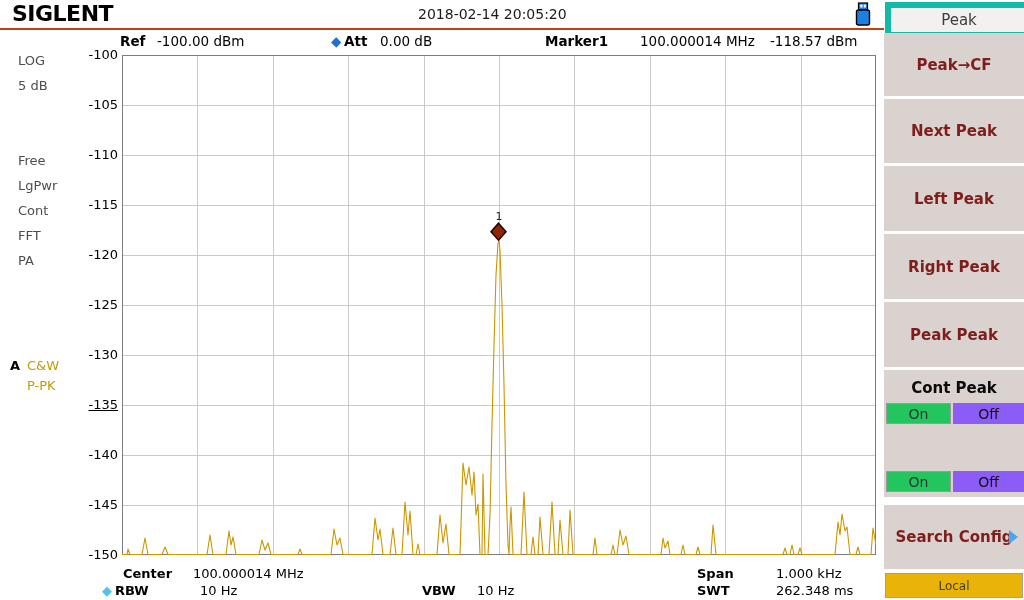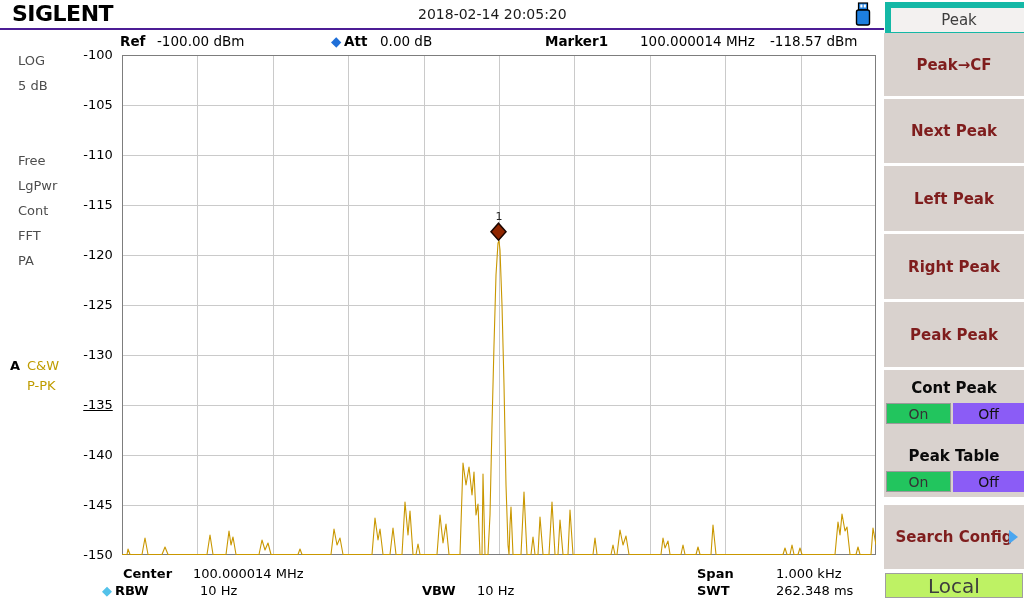--- a/index.html
+++ b/index.html
@@ -1,55 +1,55 @@
 <!DOCTYPE html>
 <html><head>
 <meta charset="utf-8">
 <style>
   html,body{margin:0;padding:0}
   body{width:1024px;height:600px;position:relative;background:#fff;
        font-family:"DejaVu Sans","Liberation Sans",sans-serif;color:#000;overflow:hidden}
   
-  .topbar{position:absolute;left:0;top:0;width:884px;height:28px;background:#fff;border-bottom:2px solid #4c1d95}
+  .topbar{position:absolute;left:0;top:0;width:884px;height:28px;background:#fff;border-bottom:2px solid #c2410c}
   .brand{position:absolute;left:12px;top:1px;font-size:22px;font-weight:800;letter-spacing:-0.5px;color:#000}
   .datetime{position:absolute;left:418px;top:6px;font-size:14px;color:#1a1a1a}
   .usb{position:absolute;left:852px;top:2px}
   
   .infobar span{position:absolute;top:33px;font-size:13.5px;line-height:16px;white-space:pre}
   .lbl{font-weight:bold}
   .diamond{font-size:12px}
   
   .side{position:absolute;left:0;top:40px;width:120px;font-size:13px;color:#4d4d4d}
   .side .it{position:absolute;left:18px;white-space:pre}
   .tid{position:absolute;left:10px;font-weight:bold;color:#000;font-size:13px}
   .tyel{position:absolute;left:27px;font-size:13px}
   
   .plot{position:absolute;left:122px;top:55px;width:754px;height:500px}
-  .ylabels div{position:absolute;right:0;width:40px;text-align:center;font-size:13px;color:#000}
+  .ylabels div{position:absolute;right:0;width:40px;text-align:right;font-size:13px;color:#000}
   .ywrap{position:absolute;left:78px;top:55px;width:40px;height:500px}
   
   .statusbar span{position:absolute;font-size:13px;line-height:15px;white-space:pre}
   .r1{top:566px}.r2{top:583px}
   .ralign{}
   
   .menu{position:absolute;left:884px;top:0;width:140px;height:600px;background:#fff}
   .mtitle{position:absolute;left:1px;top:2px;width:136px;height:24px;background:#f3f1f0;border:6px solid #14b8a6;
           display:flex;align-items:center;justify-content:center;font-size:15px;color:#3d3d3d}
   .mbtn{position:absolute;left:0;width:140px;background:#d9d2ce;display:flex;align-items:center;justify-content:center;
         font-size:15px;font-weight:bold;color:#7f1d1d;cursor:default}
   .mblock{position:absolute;left:0;width:140px;background:#d9d2ce}
   .blabel{position:absolute;top:9px;left:0;width:100%;text-align:center;font-size:15px;font-weight:bold;color:#0a0a0a}
   .ton{position:absolute;left:2px;top:33px;width:65px;height:21px;background:#22c55e;border:1px solid #9a9a9a;
        display:flex;align-items:center;justify-content:center;font-size:14px;color:#333;box-sizing:border-box}
   .toff{position:absolute;left:69px;top:33px;width:71px;height:21px;background:#8b5cf6;
        display:flex;align-items:center;justify-content:center;font-size:14px;color:#111}
   .arrow{position:absolute;right:6px;top:50%;margin-top:-7px;width:0;height:0;
          border-left:9px solid #4aa6f0;border-top:7px solid transparent;border-bottom:7px solid transparent}
-  .mlocal{position:absolute;left:1px;top:573px;width:136px;height:23px;background:#bef264;border:1px solid #9f9f9f;
-          display:flex;align-items:center;justify-content:center;font-size:20px;color:#3d3d3d}
+  .mlocal{position:absolute;left:1px;top:573px;width:136px;height:23px;background:#eab308;border:1px solid #9f9f9f;
+          display:flex;align-items:center;justify-content:center;font-size:12px;color:#3d3d3d}
 </style>
 </head>
 <body>
 
 <div class="topbar">
   <div class="brand">SIGLENT</div>
   <div class="datetime">2018-02-14  20:05:20</div>
   <div class="usb">
     <svg width="22" height="25" viewBox="0 0 22 25">
       <rect x="6.5" y="1" width="9" height="7" fill="#1d7fe0" stroke="#000" stroke-width="1.2"></rect>
@@ -149,21 +149,20 @@
   <div class="mbtn" style="top:302px;height:65px">Peak Peak</div>
   <div class="mbtn" style="top:234px;height:65px">Right Peak</div>
 
   <div class="mblock" style="top:370px;height:78px">
     <div class="blabel">Cont Peak</div>
     <div class="ton">On</div>
     <div class="toff">Off</div>
   </div>
 
   <div class="mblock" style="top:438px;height:59px">
-    <div class="blabel">Peak Table</div>
     <div class="ton">On</div>
     <div class="toff">Off</div>
   </div>
 
   <div class="mbtn" style="top:505px;height:64px">
     <span>Search Config</span>
     <span class="arrow"></span>
   </div>
 
   <div class="mlocal">Local</div>

